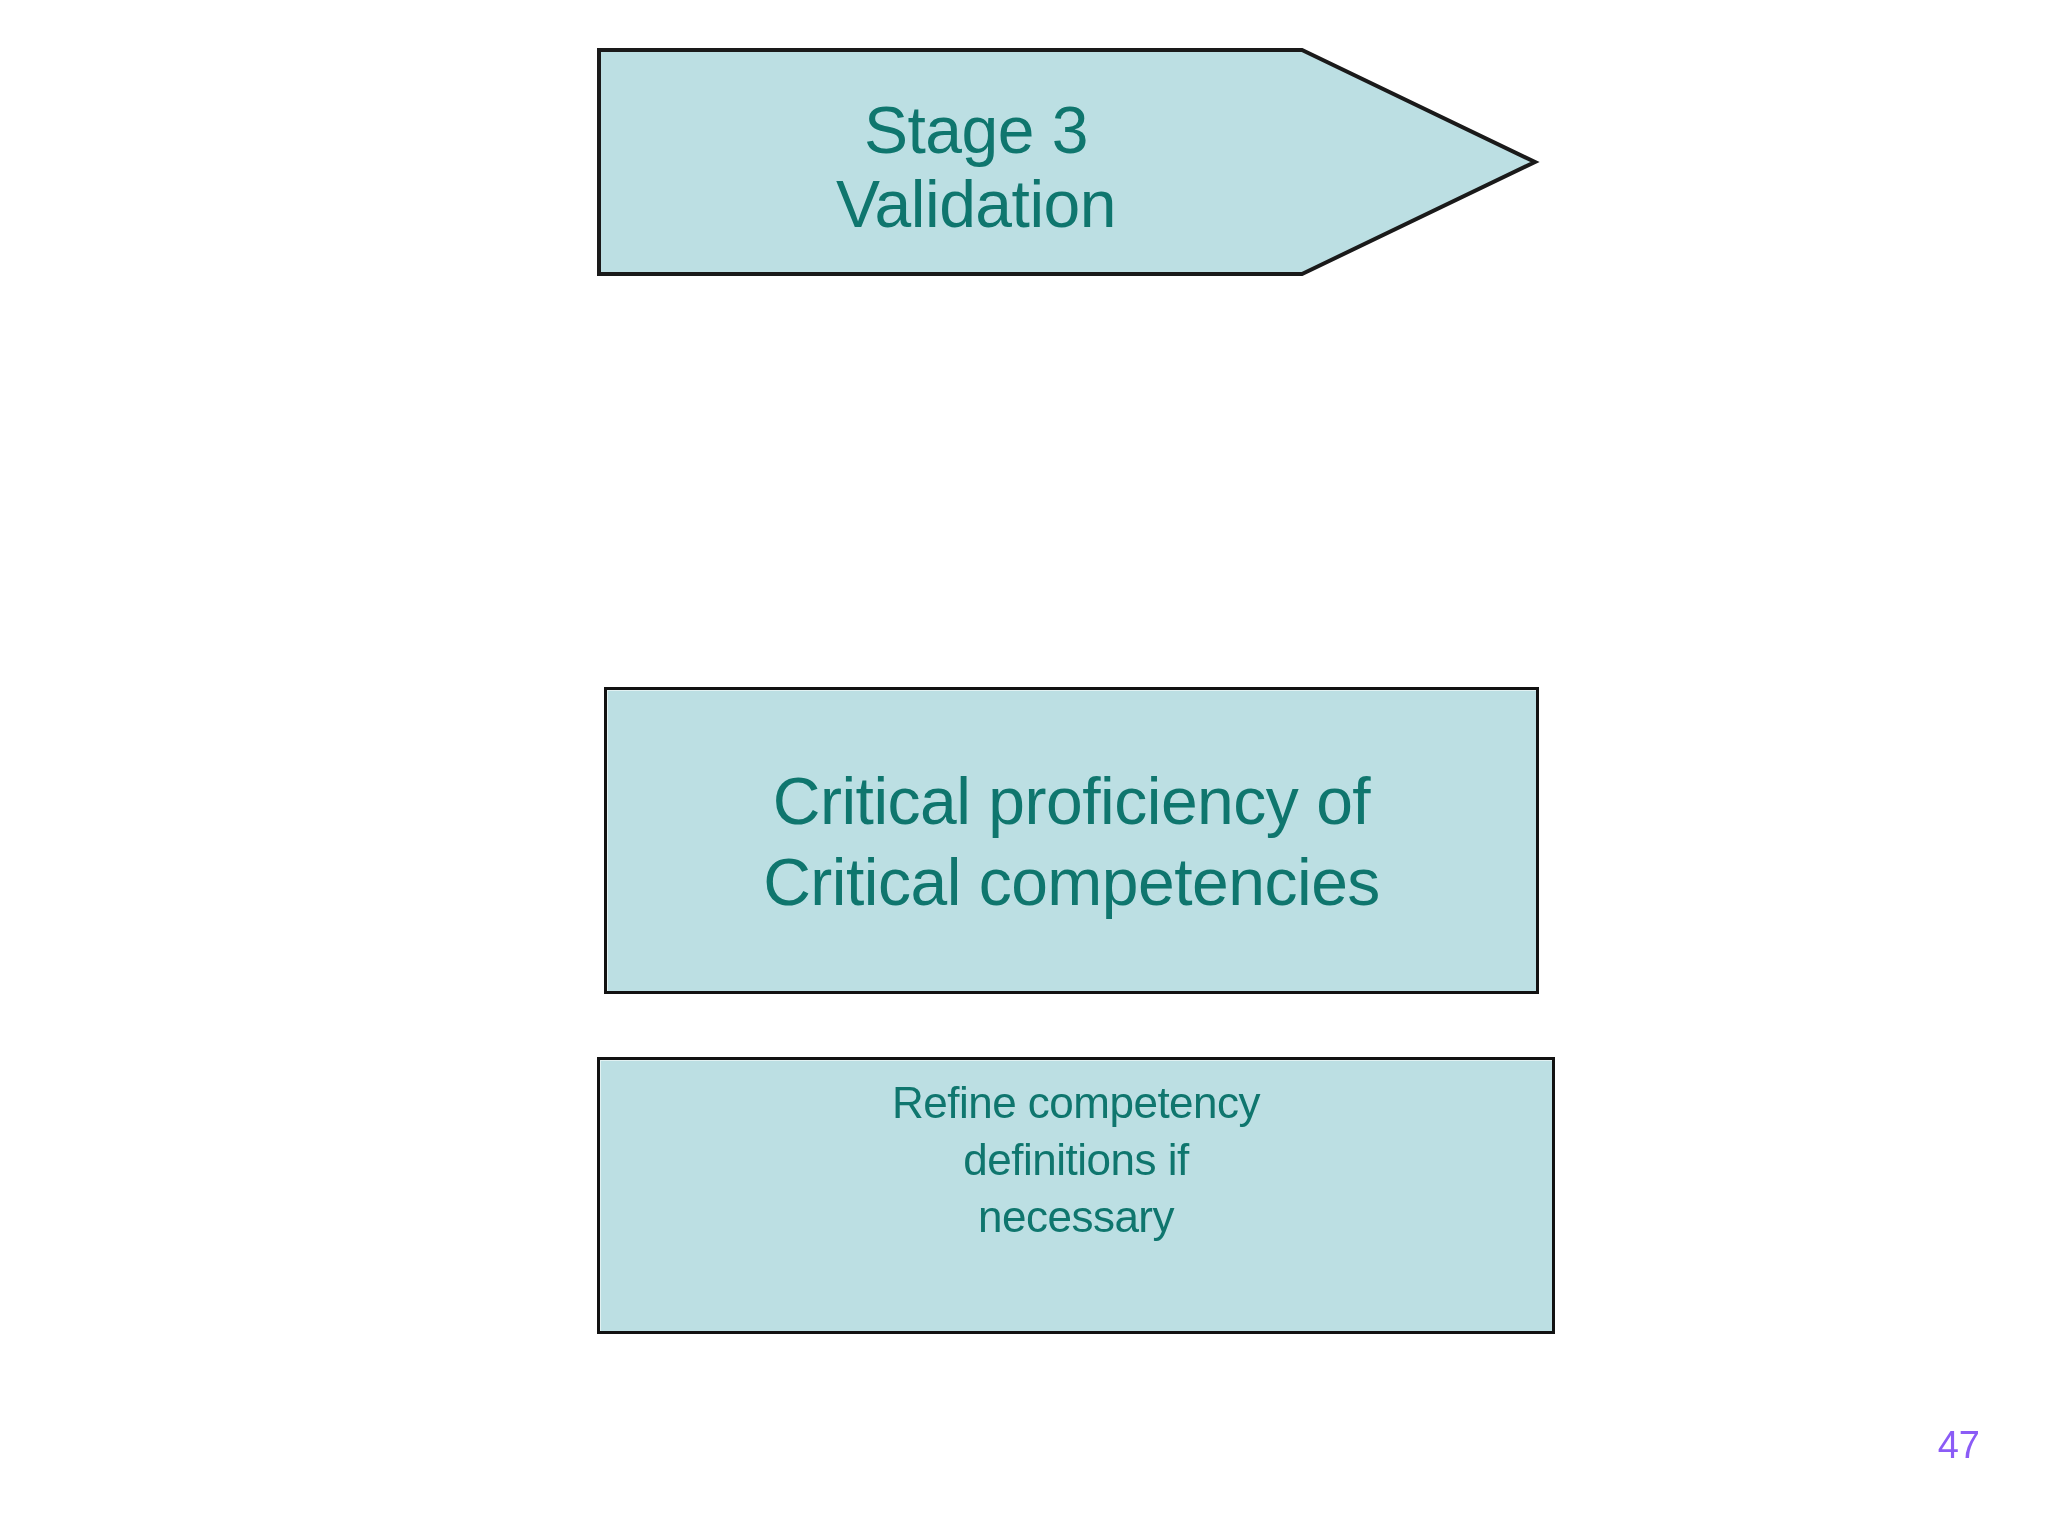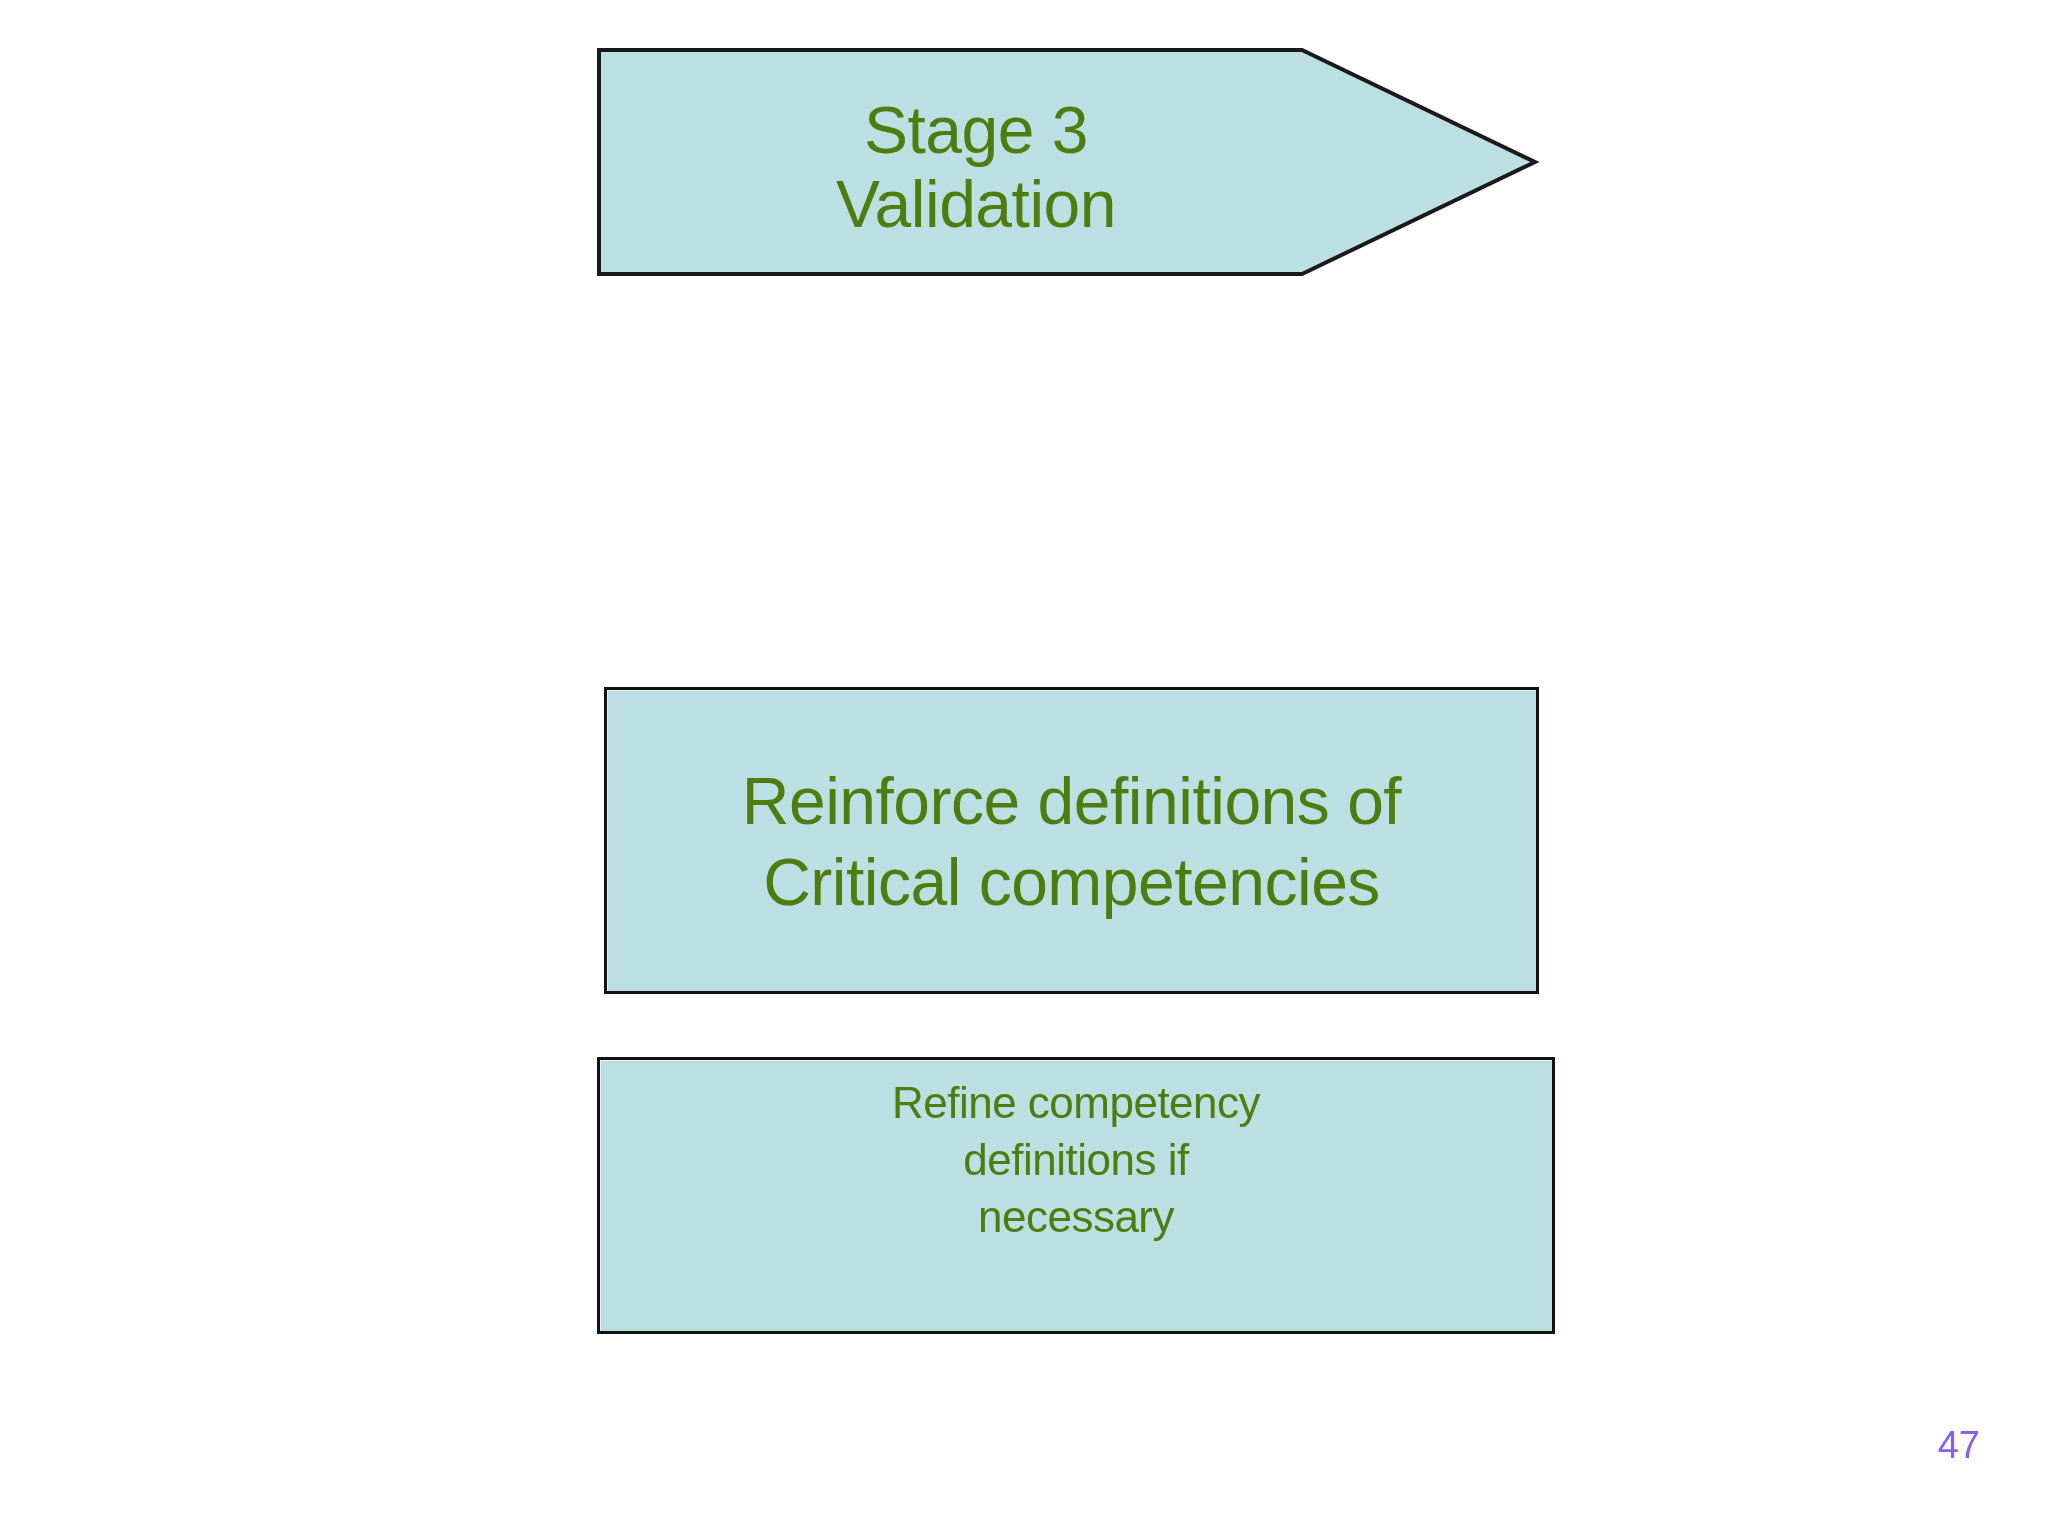--- a/index.html
+++ b/index.html
@@ -24,21 +24,21 @@
     height: 1536px;
     background: #ffffff;
   }
 
   
   .shape-text {
     position: absolute;
     left: 0;
     right: 0;
     text-align: center;
-    color: #4d7c0f;
+    color: #0f766e;
     font-family: "Liberation Sans", "DejaVu Sans", sans-serif;
     font-stretch: condensed;
     font-weight: 400;
     letter-spacing: -0.5px;
     white-space: pre-line;
     pointer-events: none;
   }
 
   
   #stage-arrow {
@@ -132,21 +132,21 @@
   <div id="stage-arrow">
     <svg viewBox="0 0 942 236" preserveAspectRatio="none" aria-hidden="true">
       <polygon class="arrow-poly" points="3,6 706,6 939,118 706,230 3,230"></polygon>
     </svg>
     <div class="shape-text" id="arrow-label">Stage 3
 Validation</div>
   </div>
 
 
   <div class="flow-box" id="box-reinforce">
-    <div class="shape-text" id="label-reinforce">Reinforce definitions of
+    <div class="shape-text" id="label-reinforce">Critical proficiency of
 Critical competencies</div>
   </div>
 
   <div class="flow-box" id="box-refine">
     <div class="shape-text" id="label-refine">Refine competency
 definitions if
 necessary</div>
   </div>
 
   <div id="slide-number">47</div>

